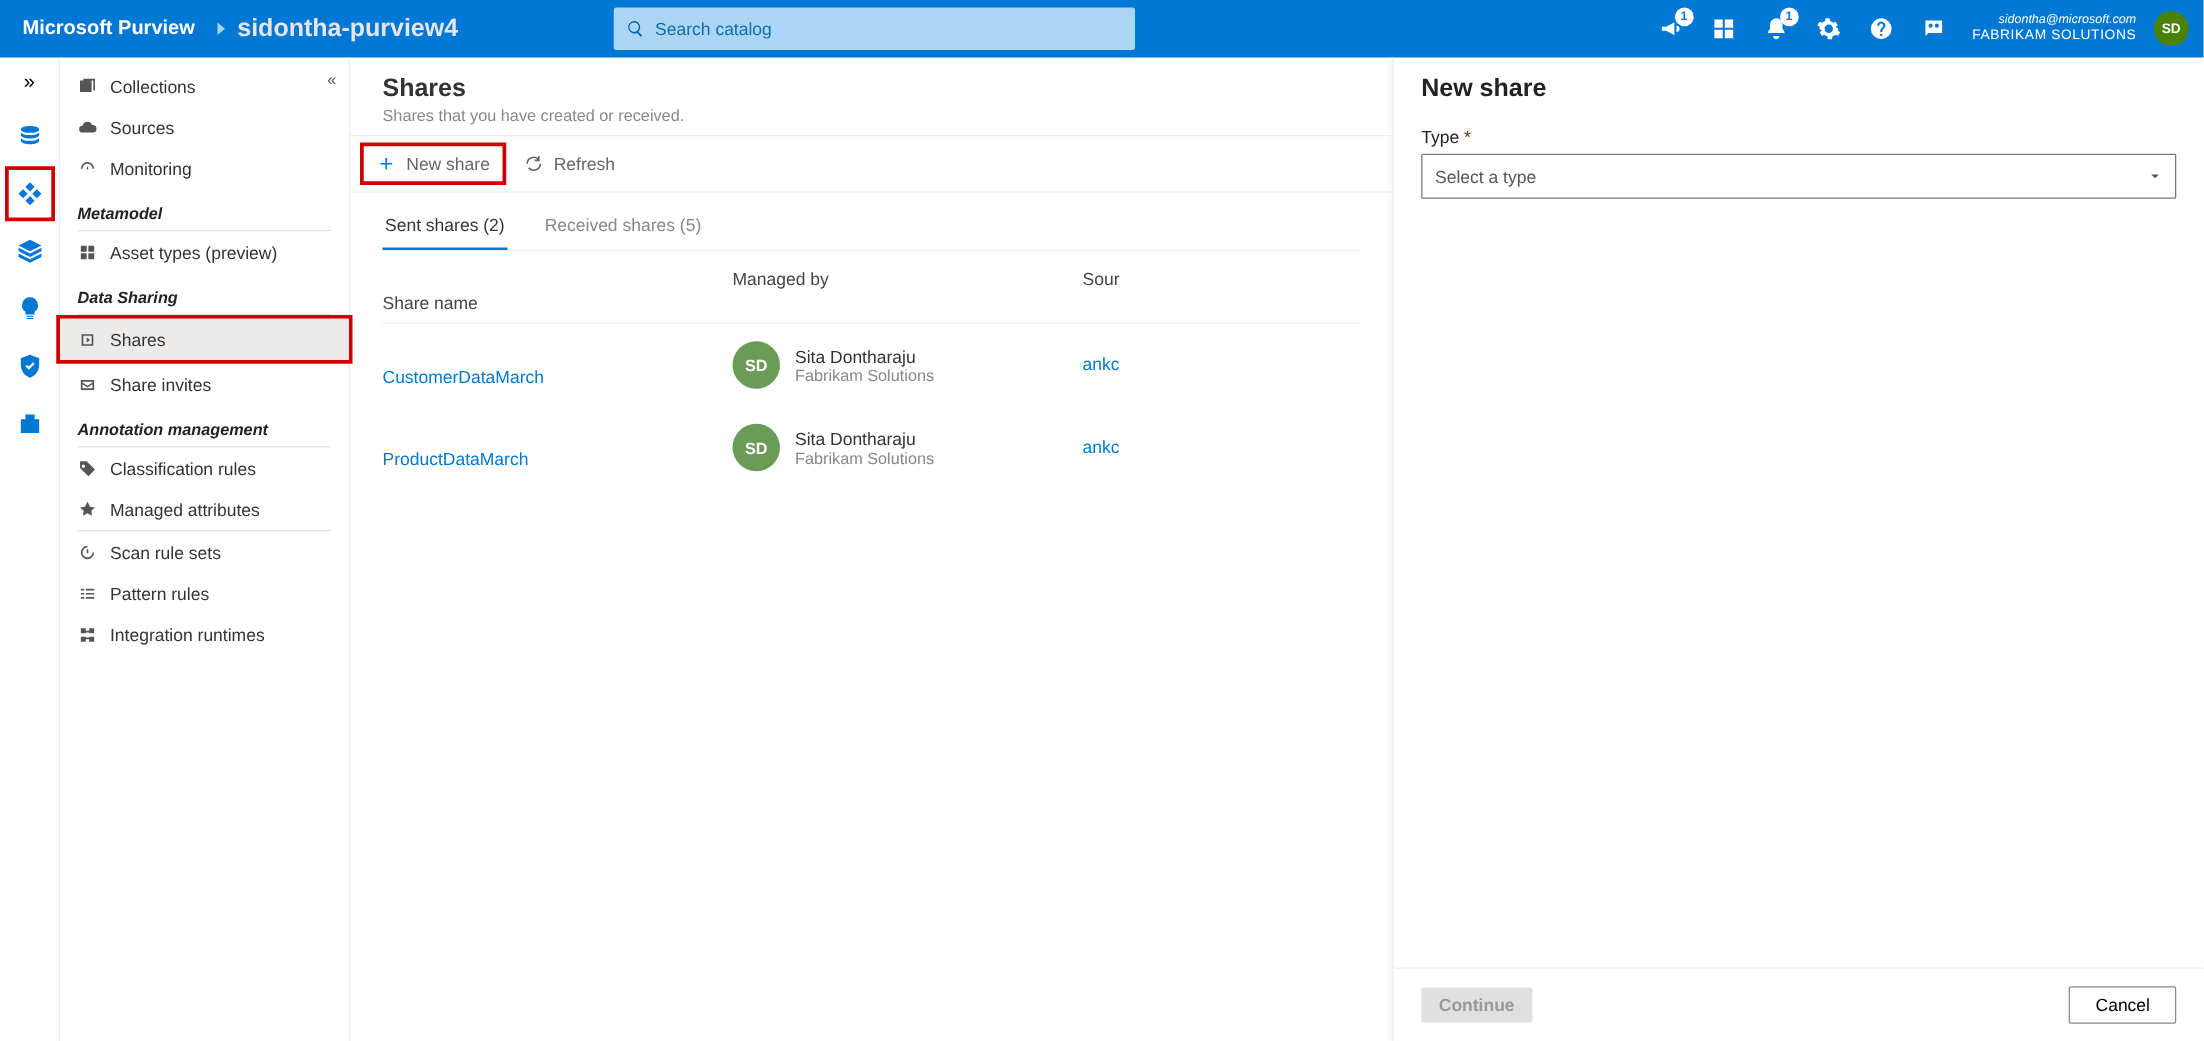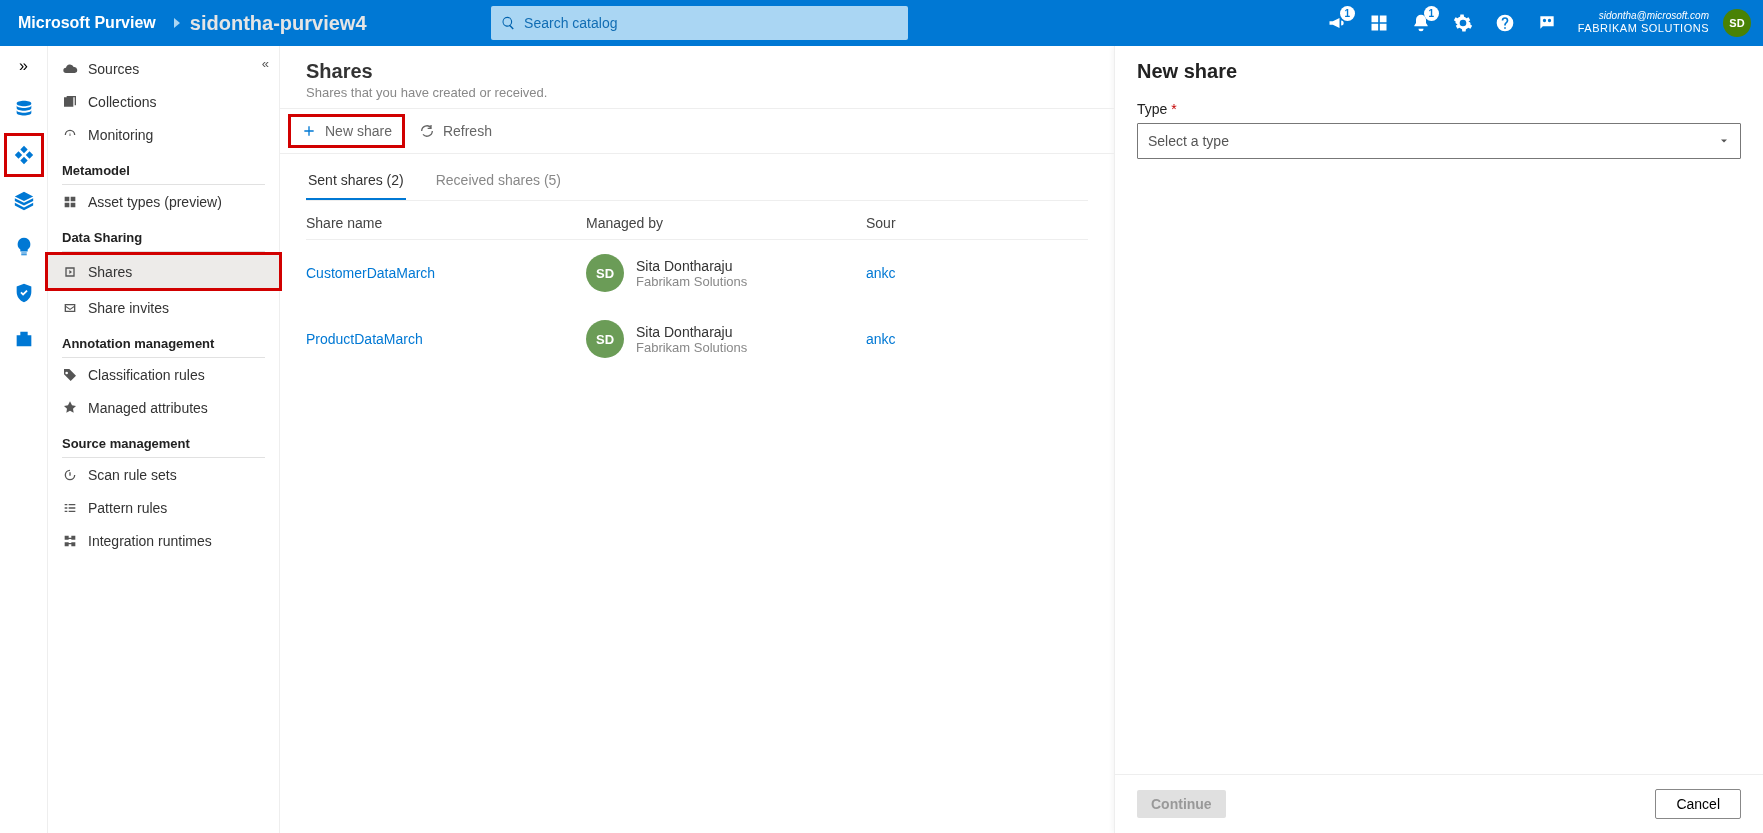--- a/index.html
+++ b/index.html
@@ -29,40 +29,40 @@
     .rail-expand { height: 40px; display: flex; align-items: center; justify-content: center; width:100%;}
     .rail-btn { width: 40px; height: 44px; display: flex; align-items: center; justify-content: center; margin: 1px 0;}
     .rail-btn svg { width: 22px; height: 22px; }
     .rail-highlight { border: 3px solid #d10000; }
 
     
     .sec-nav { width: 232px; border-right: 1px solid #eee; padding-top: 6px; position: relative; }
     .sec-collapse { position: absolute; top: 10px; right: 10px; color: #555; font-size: 13px;}
     .nav-item { height: 33px; display: flex; align-items: center; padding: 0 14px; font-size: 14px; color: #333; cursor: pointer; gap: 10px;}
     .nav-item svg { width: 16px; height: 16px; fill: #555; }
-    .nav-header { font-size: 13px; font-weight: 600; color: #222; padding: 12px 14px 6px;}
+    .nav-header { font-size: 13px; font-weight: 600; color: #222; padding: 12px 14px 6px; font-style: italic;}
     .nav-rule { border-top: 1px solid #e1e1e1; margin: 0 14px;}
     .nav-item.active { background: #edebe9; }
     .nav-highlight { border: 3px solid #d10000; margin: 0 -3px; }
 
     
     .main { flex: 1; position: relative; border-right: 1px solid #eee;}
     .main-head { padding: 14px 26px 8px;}
     .main-title { font-size: 20px; font-weight: 600; color: #333;}
     .main-sub { font-size: 13px; color: #888; margin-top:2px;}
     .toolbar-row { border-top: 1px solid #eee; border-bottom: 1px solid #eee; height: 46px; display: flex; align-items: center; padding: 0 8px; gap: 4px;}
     .tb-btn { display: flex; align-items: center; gap: 8px; padding: 6px 10px; font-size: 14px; color: #666; }
     .tb-btn svg { width: 16px; height: 16px; }
     .tb-highlight { border: 3px solid #d10000;}
     .tabs-row { display: flex; gap: 28px; padding: 0 26px; margin-top: 6px;}
     .tab { font-size: 14px; color: #888; padding: 12px 2px 10px; border-bottom: 2px solid transparent;}
     .tab.active { color: #333; border-bottom: 2px solid #0078d4;}
 
     .grid-head { display: flex; padding: 14px 26px 8px; font-size: 14px; color: #444;}
-    .col-name { width: 280px;}
+    .col-name { width: 280px; margin-top: 19px;}
     .col-by { width: 280px;}
     .col-src { }
     .rule2 { border-top: 1px solid #eee; margin: 0 26px;}
 
     .row { display: flex; align-items: center; padding: 14px 26px;}
     .row .col-name a { color: #0078d4; font-size: 14px; text-decoration: none;}
     .creator { display: flex; align-items: center; gap: 12px;}
     .creator .av { width: 38px; height: 38px; border-radius: 50%; background: #6b9c57; color: #fff; font-size: 13px; font-weight: 600; display: flex; align-items: center; justify-content:center;}
     .creator .nm { font-size: 14px; color: #333;}
     .creator .org { font-size: 13px; color: #888;}
@@ -173,29 +173,29 @@
           <path d="M4 8h16v12H4V8zm4-4h8v4H8V4zm-4 8h16v2H4v-2z"></path>
         </svg>
       </div>
   </div>
 
   <div class="sec-nav">
     <div class="sec-collapse">«</div>
 
     <div class="nav-item">
       <svg viewBox="0 0 24 24">
+          <path d="M3 5h14v14H3V5zm4-2h14v14h-2V5H7V3z"></path>
+        </svg>
+      <span>Collections</span>
+    </div>
+    <div class="nav-item">
+      <svg viewBox="0 0 24 24">
           <path d="M19 18H6a4 4 0 010-8 6 6 0 0111.5-1A4.5 4.5 0 0119 18z"></path>
         </svg>
       <span>Sources</span>
-    </div>
-    <div class="nav-item">
-      <svg viewBox="0 0 24 24">
-          <path d="M3 5h14v14H3V5zm4-2h14v14h-2V5H7V3z"></path>
-        </svg>
-      <span>Collections</span>
     </div>
     <div class="nav-item">
       <svg viewBox="0 0 24 24">
           <path d="M12 4a8 8 0 00-8 8h2a6 6 0 1112 0h2a8 8 0 00-8-8zm0 4l1 5h-2l1-5z"></path>
         </svg>
       <span>Monitoring</span>
     </div>
 
     <div class="nav-header">Metamodel</div>
     <div class="nav-rule"></div>
@@ -231,21 +231,20 @@
         </svg>
       <span>Classification rules</span>
     </div>
     <div class="nav-item">
       <svg viewBox="0 0 24 24">
           <path d="M12 2l3 6 6 1-4.5 4 1 6-5.5-3-5.5 3 1-6L3 9l6-1 3-6z"></path>
         </svg>
       <span>Managed attributes</span>
     </div>
 
-    <div class="nav-header">Source management</div>
     <div class="nav-rule"></div>
     <div class="nav-item">
       <svg viewBox="0 0 24 24">
           <path d="M12 4a8 8 0 108 8h-2a6 6 0 11-6-6V4zM11 8h2v5h-2V8z"></path>
         </svg>
       <span>Scan rule sets</span>
     </div>
     <div class="nav-item">
       <svg viewBox="0 0 24 24">
           <path d="M4 6h4v2H4V6zm6 0h10v2H10V6zM4 11h4v2H4v-2zm6 0h10v2H10v-2zM4 16h4v2H4v-2zm6 0h10v2H10v-2z"></path>

